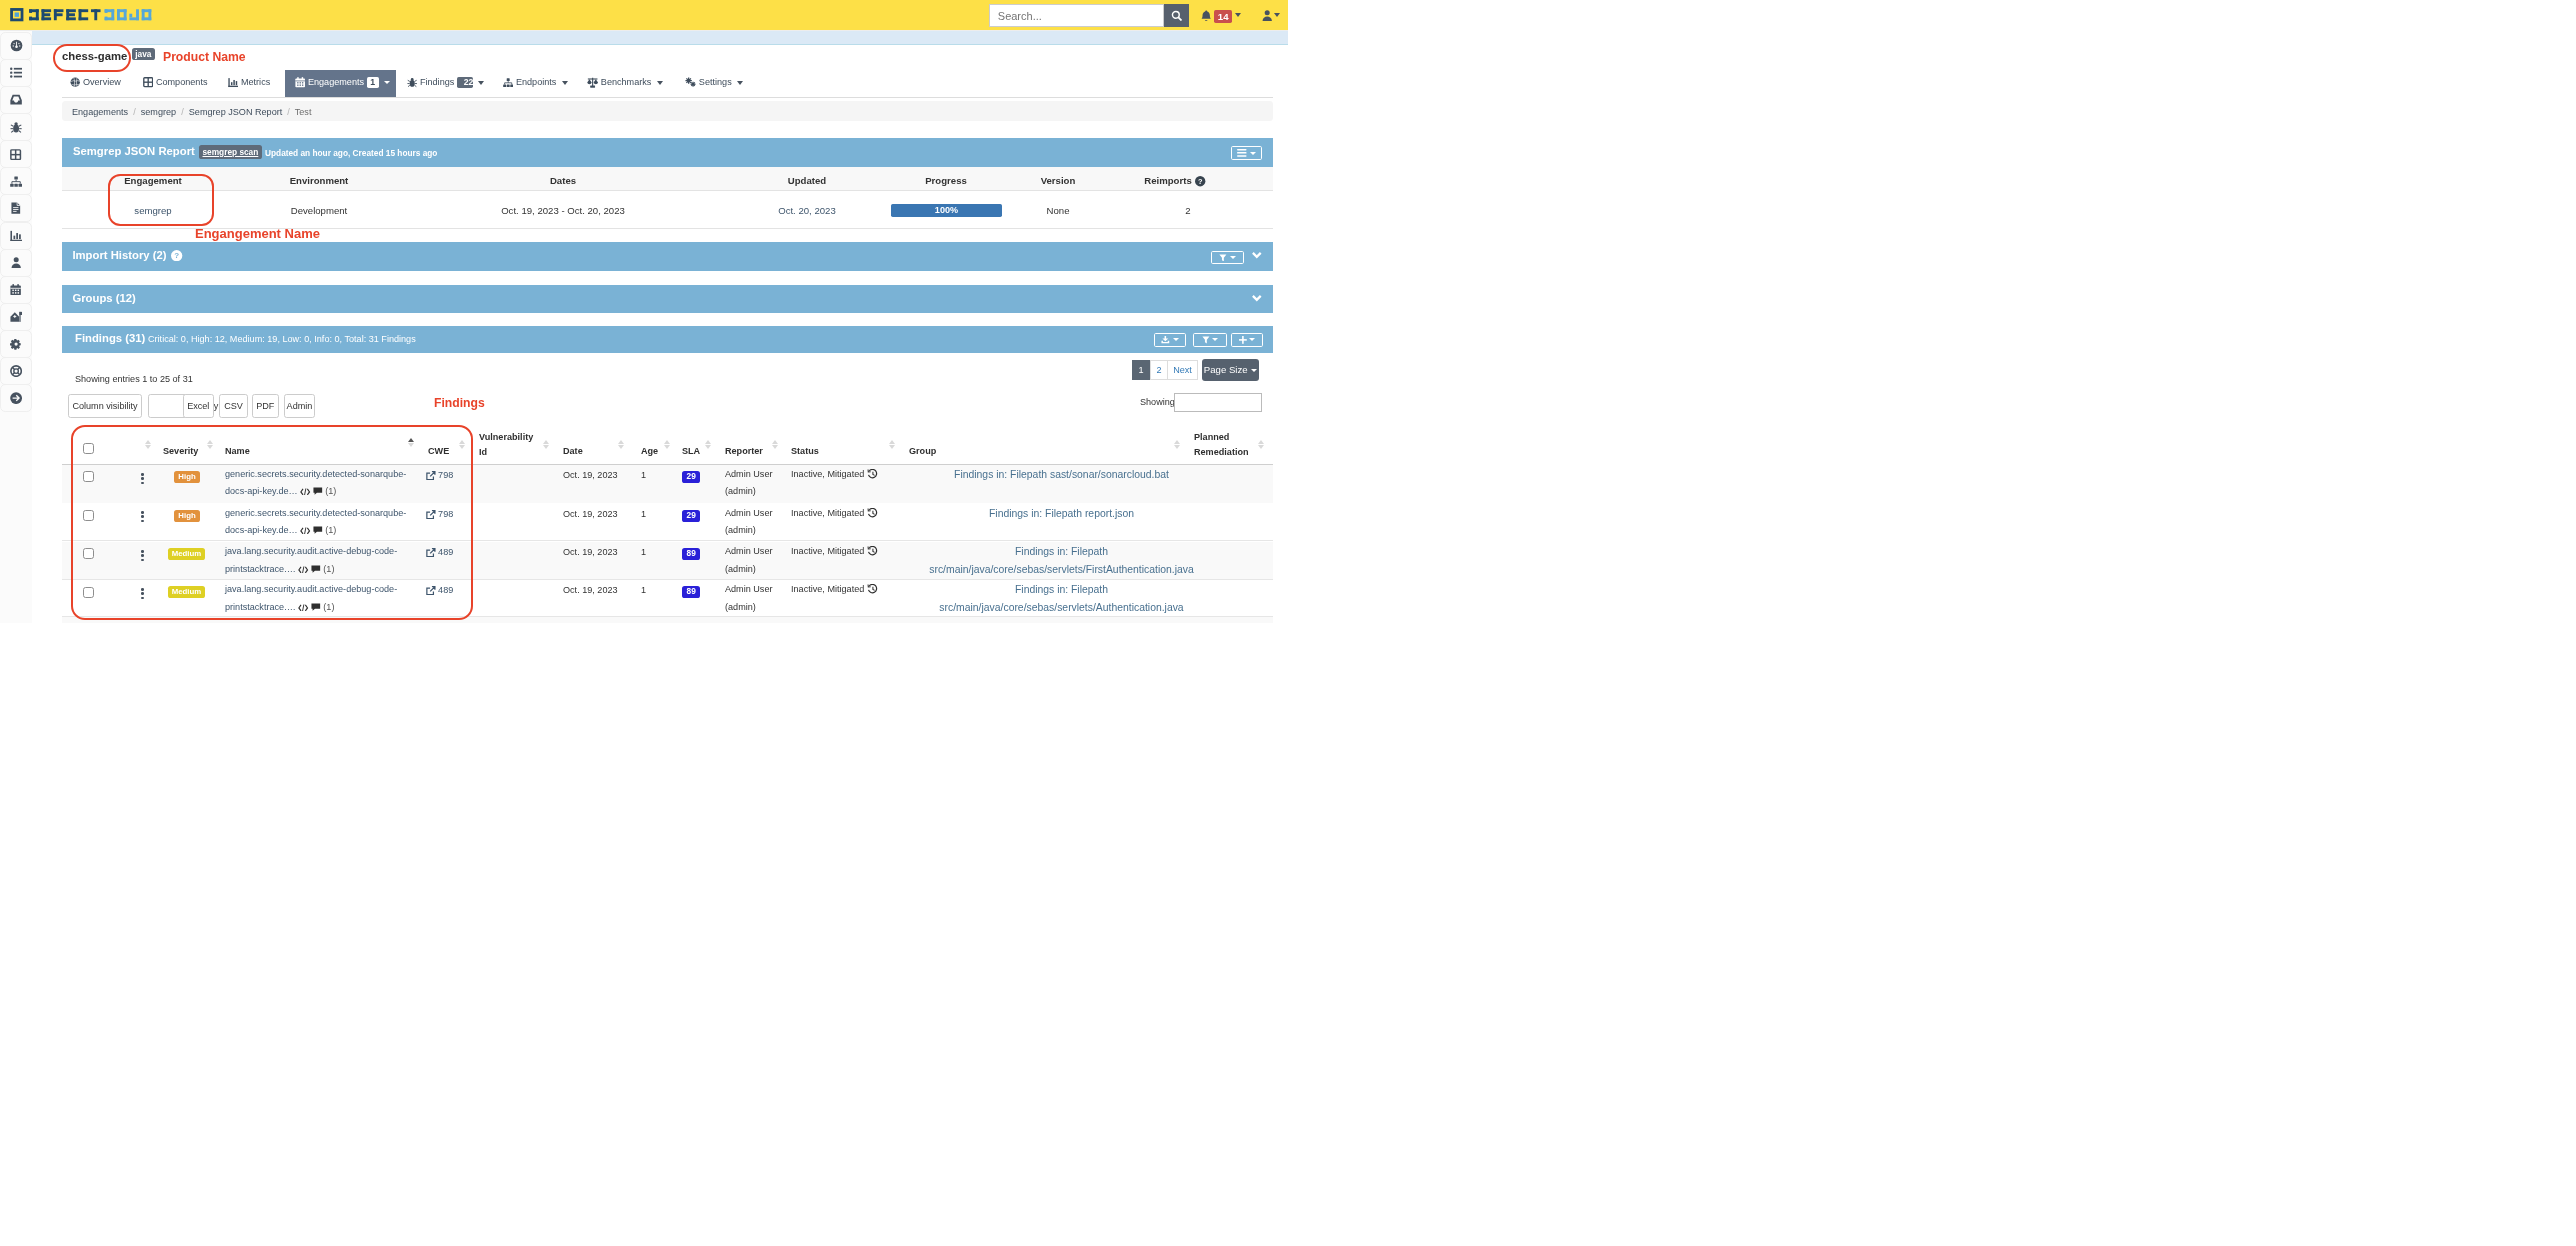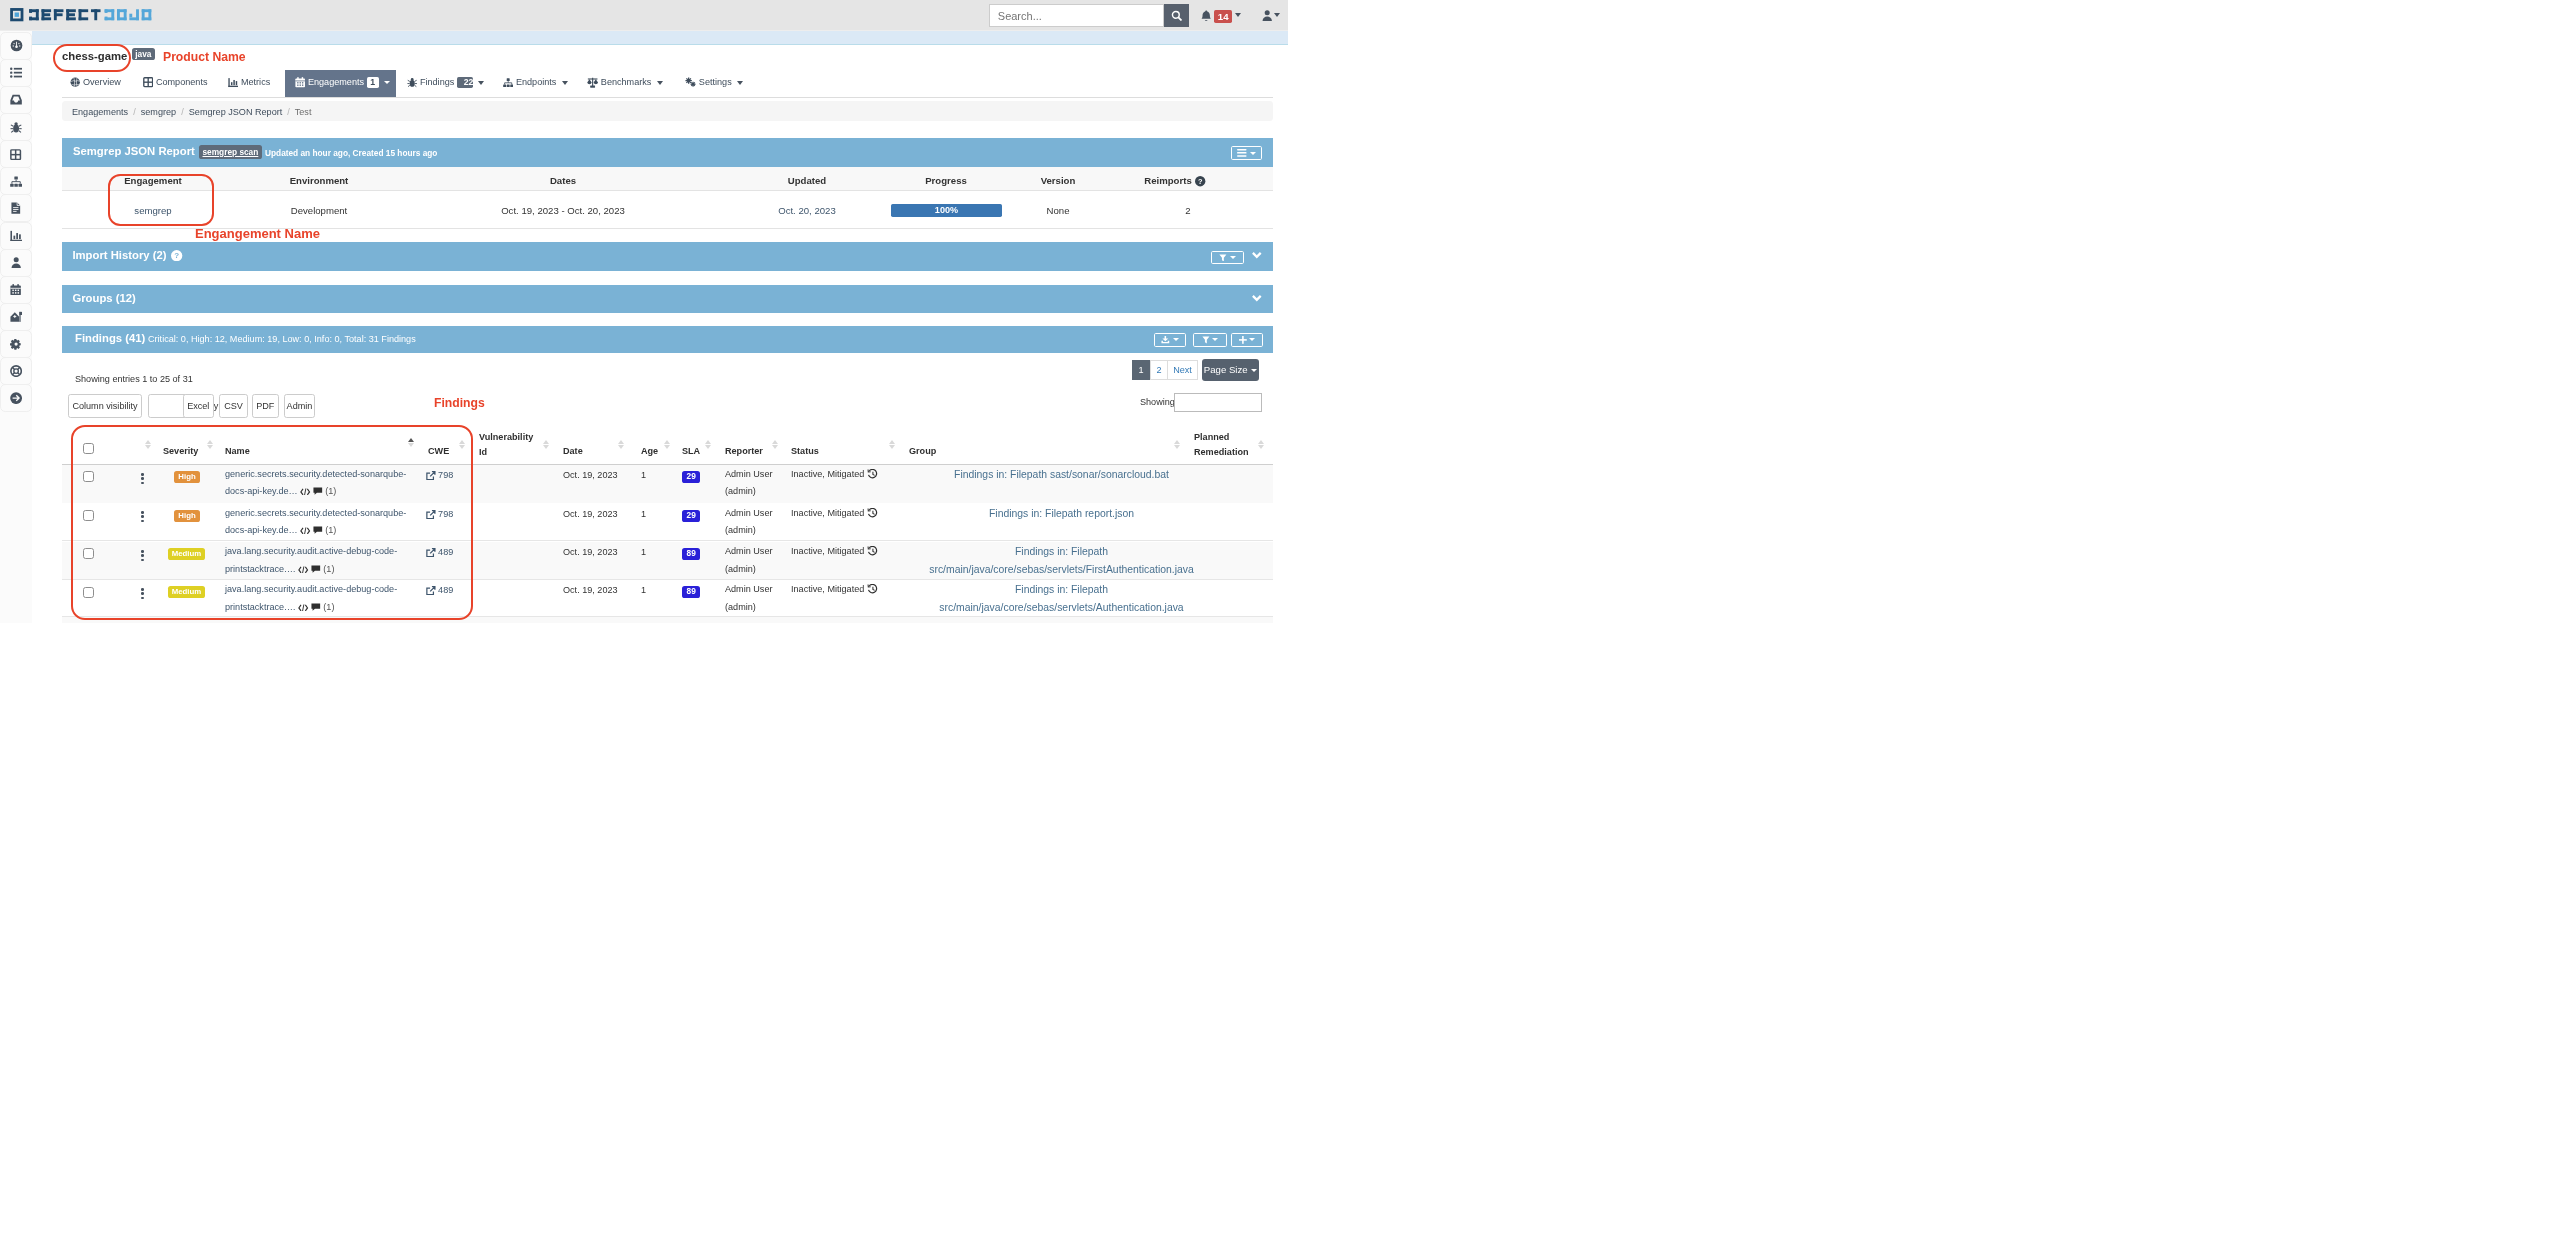--- a/index.html
+++ b/index.html
@@ -1,21 +1,21 @@
 <!DOCTYPE html>
 <html style="font-size:14px"><head>
 <meta charset="utf-8">
 <style>
 * { margin:0; padding:0; box-sizing:border-box; }
 html,body { width:1288px; height:623px; overflow:hidden; background:#fff;
   font-family:"Liberation Sans", sans-serif; }
 .abs { position:absolute; }
 
 #navbar { position:absolute; left:0; top:0; width:1288px; height:31px;
-  background:#e5e5e5; border-bottom:0.9px solid #ededed; }
+  background:#fde047; border-bottom:0.9px solid #ededed; }
 #blueband { position:absolute; left:31px; top:31px; width:1257px; height:14px;
   background:#dbe9f6; border-bottom:0.9px solid #b9dcea; }
 
 #sidebar { position:absolute; left:0; top:31px; width:32px; height:592px;
   background:#fbfbfb; }
 .sbitem { width:32px; height:28px; border:0.9px solid #efefef; border-radius:5.2px;
   margin-top:-0.9px; display:flex; align-items:center; justify-content:center; }
 
 .ic { display:inline-block; vertical-align:middle; }
 .redtxt { color:#e8432a; font-weight:bold; }
@@ -431,21 +431,21 @@
   </div>
 
   <div class="panelhead" style="top:285px; height:28px;">
     <span class="ptitle abs" style="left:10.4px; top:7px;">Groups (12)</span>
     <svg class="abs" style="left:1190px; top:10.4px;" width="9.6" height="7" viewBox="0 0 11 8">
         <path d="M1 1 L5.5 5.5 L10 1" fill="none" stroke="#fff" stroke-width="2.6"></path>
       </svg>
   </div>
 
   <div class="panelhead" style="top:326px; height:27px;">
-    <span class="ptitle abs" style="left:13px; top:6.1px;">Findings (41)</span>
+    <span class="ptitle abs" style="left:13px; top:6.1px;">Findings (31)</span>
     <span class="abs" style="left:86px; top:8.3px; font-size:9.1px;">Critical: 0, High: 12, Medium: 19, Low: 0, Info: 0, Total: 31 Findings</span>
     <div class="whitebtn" style="left:1092px; top:7px; width:32px; height:13.5px;">
       <svg width="8.7" height="7.8" viewBox="0 0 10 9">
           <g fill="#fff">
             <rect x="4.1" y="0" width="1.8" height="4"></rect>
             <path d="M1.6 2.8 H8.4 L5 6.2 Z"></path>
             <path d="M0.5 5.5 V8.5 H9.5 V5.5 H7.8 V7 H2.2 V5.5 Z"></path>
           </g>
         </svg>
       <span class="caret caret-w"></span>

